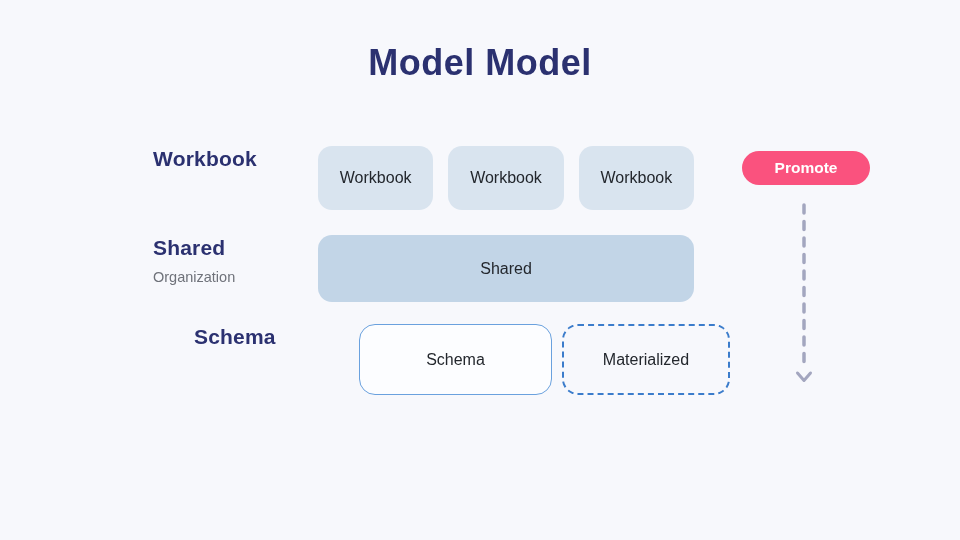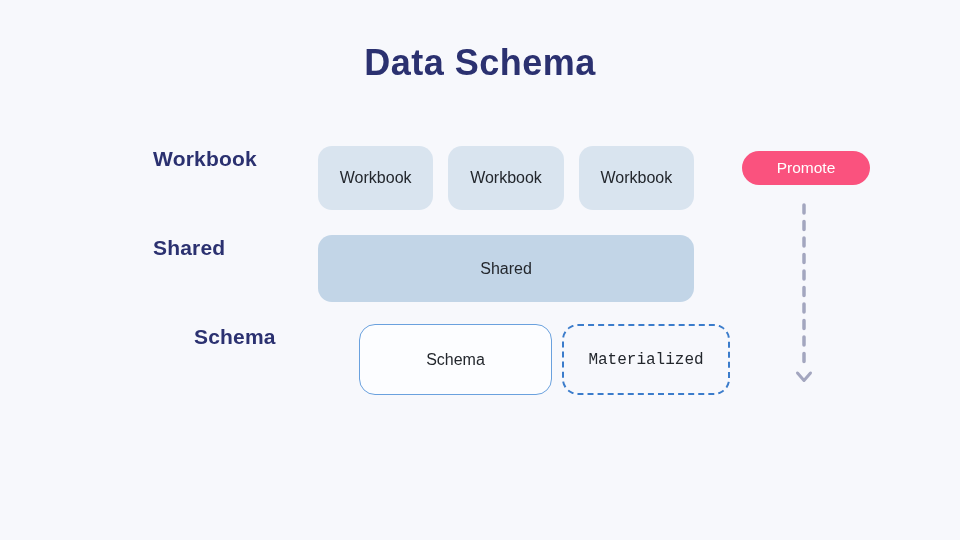--- a/index.html
+++ b/index.html
@@ -84,70 +84,70 @@
     width: 193px;
     flex: none;
   }
   .box-dashed-outline {
     background: transparent;
     border: 2px dashed #3b7ccb;
     border-radius: 16px;
     width: 168px;
     flex: none;
     margin-left: -5px;
-    font-family: Liberation Mono, monospace;
   }
 
   .promote-btn {
     position: absolute;
     left: 742px;
     top: 151px;
     width: 128px;
     height: 34px;
     background: #fa527e;
     border: none;
     border-radius: 17px;
     color: #ffffff;
     font-family: "Liberation Sans", sans-serif;
     font-size: 15.5px;
-    font-weight: 400;
+    font-weight: 700;
     display: flex;
     align-items: center;
     justify-content: center;
     cursor: pointer;
   }
   .promote-arrow {
     position: absolute;
     left: 793px;
     top: 197px;
     width: 22px;
     height: 196px;
   }
 </style>
 </head>
 <body>
 
 <div class="slide">
 
-  <div class="title">Data Schema</div>
+  <div class="title">Model Model</div>
 
   <div class="row row-1">
     <div class="row-label-block">
       <div class="row-label">Workbook</div>
     </div>
     <div class="boxes">
       <div class="box box-fill">Workbook</div>
       <div class="box box-fill">Workbook</div>
       <div class="box box-fill">Workbook</div>
     </div>
   </div>
 
   <div class="row row-2">
     <div class="row-label-block">
       <div class="row-label">Shared</div>
+      <div class="row-sublabel">Organization</div>
     </div>
     <div class="boxes">
       <div class="box box-shared">Shared</div>
     </div>
   </div>
 
   <div class="row row-3">
     <div class="row-label-block">
       <div class="row-label">Schema</div>
     </div>

